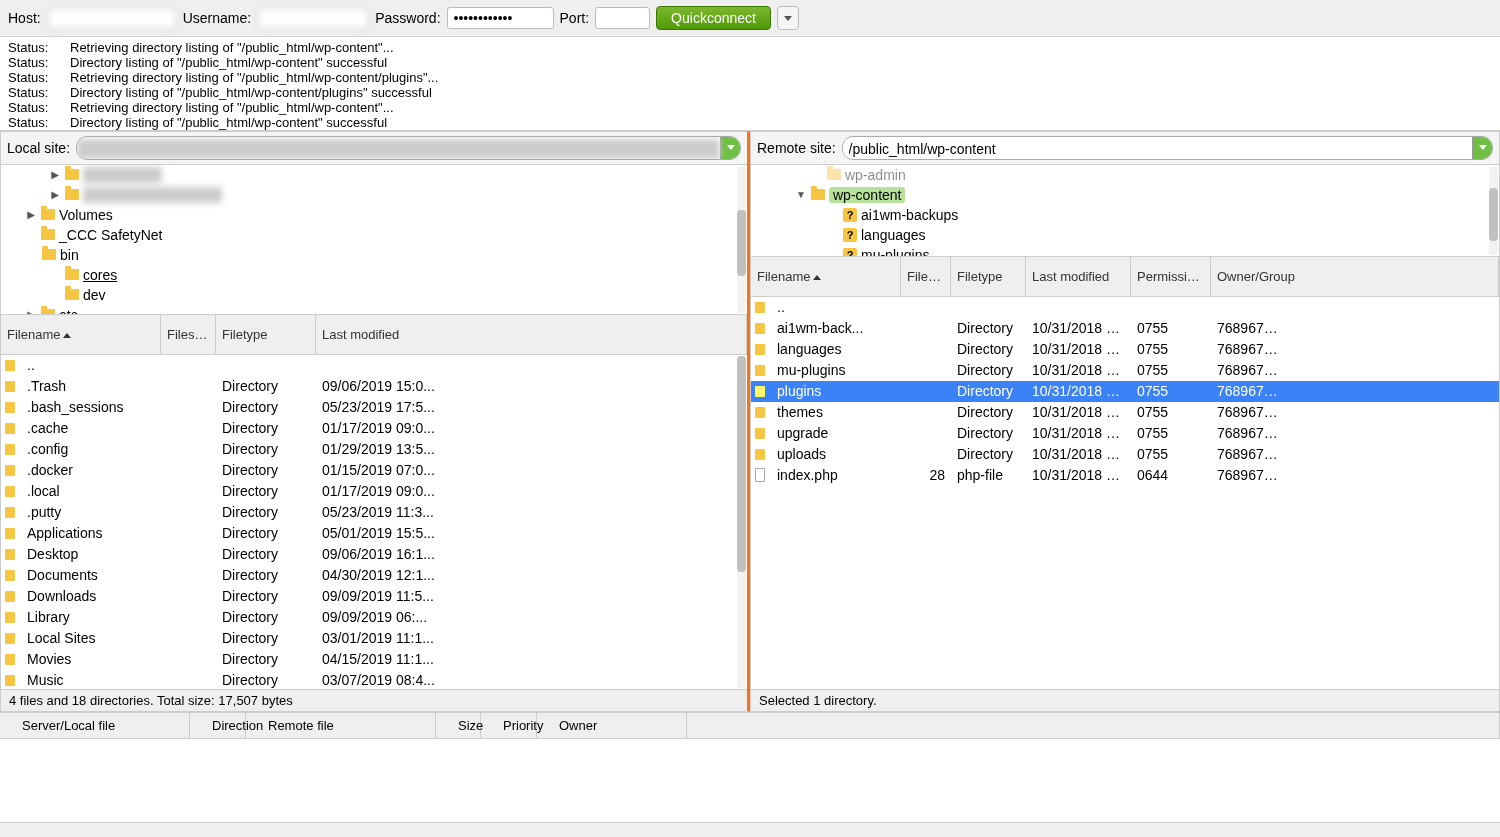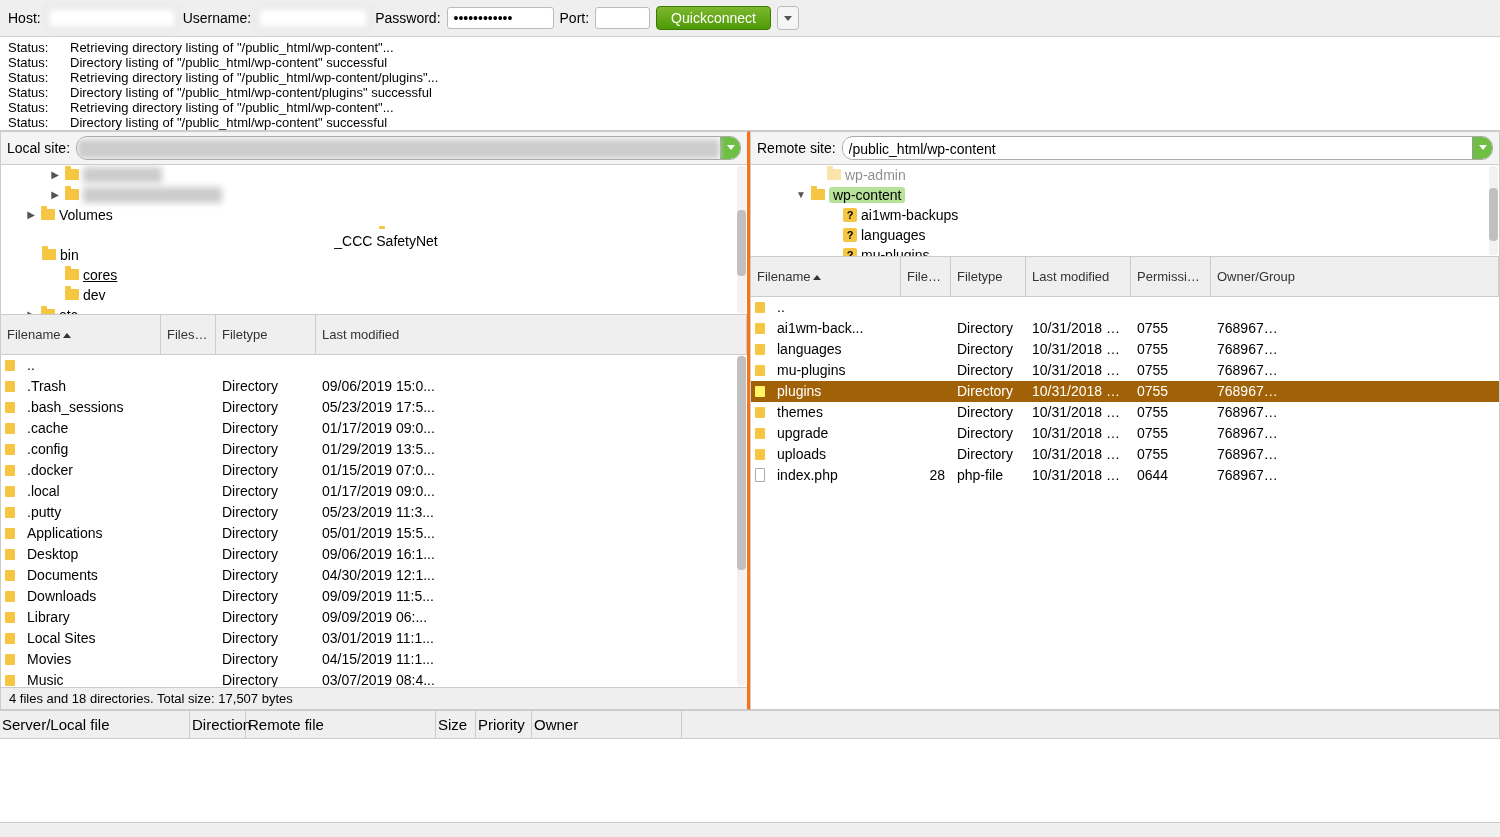--- a/index.html
+++ b/index.html
@@ -42,39 +42,39 @@
   .tree-sel-remote { background:#b7e29a; border-radius:3px; padding:0 4px; }
   
   .hdr { display:flex; background:#efefef; border-bottom:1px solid #ccc; font-size:13px; color:#333; user-select:none; }
   .hdr div { padding:12px 6px; border-right:1px solid #ccc; overflow:hidden; white-space:nowrap; text-overflow:ellipsis; }
   .sort-caret { display:inline-block; margin-left:3px; width:0; height:0; border-left:4px solid transparent; border-right:4px solid transparent; border-bottom:5px solid #333; vertical-align:middle; }
   
   .filelist { flex:1; overflow:auto; position:relative; }
   .frow { display:flex; align-items:center; height:21px; font-size:14px; }
   .frow > div { padding:0 6px; overflow:hidden; white-space:nowrap; text-overflow:ellipsis; }
   .frow .ic { width:20px; display:flex; align-items:center; padding-left:4px; }
-  .sel { background:#a16207; color:#fff; }
+  .sel { background:#3b82f6; color:#fff; }
   .sel .folder-icon { background:#fff566; }
   
   .lc-name { width:140px; }
   .lc-size { width:55px; text-align:right; }
   .lc-type { width:100px; }
   .lc-mod { width:130px; }
   
   .rc-name { width:130px; }
   .rc-size { width:50px; text-align:right; }
   .rc-type { width:75px; }
   .rc-mod { width:105px; }
   .rc-perm { width:80px; }
   .rc-own { width:80px; }
   
   .foot { background:#efefef; border-top:1px solid #ccc; padding:3px 8px; font-size:13px; }
   
   .queue-hdr { display:flex; background:#efefef; border-top:1px solid #ccc; border-bottom:1px solid #ccc; }
-  .queue-hdr div { padding:5px 2px; border-right:1px solid #ccc; font-size:15px; }
+  .queue-hdr div { padding:5px 22px; border-right:1px solid #ccc; font-size:13px; }
   .queue-body { background:#fff; flex:0 0 84px; border-bottom:1px solid #ccc; }
   .statusbar { height:14px; background:#efefef; }
   .scrollbar-track { position:absolute; right:1px; top:1px; bottom:1px; width:9px; background:#f2f2f2; border-radius:4px; }
   .scrollbar-thumb { position:absolute; left:0; right:0; background:#c0c0c0; border-radius:4px; }
 </style>
 </head>
 <body>
 
 <div class="qc-bar">
   <label>Host:</label>
@@ -146,21 +146,21 @@
         <div class="tree-row" style="padding-left: 48px;">
           <span class="tree-toggle">▶</span>
           <span class="folder-icon"></span>
           <span class="blur">██████████████</span>
         </div>
         <div class="tree-row" style="padding-left: 24px;">
           <span class="tree-toggle">▶</span>
           <span class="folder-icon"></span>
           <span>Volumes</span>
         </div>
-        <div class="tree-row" style="padding-left: 24px; flex-direction: column;">
+        <div class="tree-row" style="padding-left: 24px;">
           <span class="tree-toggle"></span>
           <span class="folder-icon"></span>
           <span>_CCC SafetyNet</span>
         </div>
         <div class="tree-row" style="padding-left: 25px;">
           <span class="tree-toggle"></span>
           <span class="folder-icon"></span>
           <span>bin</span>
         </div>
         <div class="tree-row" style="padding-left: 48px; text-decoration: underline;">
@@ -479,20 +479,21 @@
             <span class="file-icon"></span>
           </div>
   <div class="rc-name">index.php</div>
   <div class="rc-size">28</div>
   <div class="rc-type">php-file</div>
   <div class="rc-mod">10/31/2018 0...</div>
   <div class="rc-perm">0644</div>
   <div class="rc-own">7689673 ...</div>
         </div>
       </div>
+    <div class="foot">Selected 1 directory.</div>
   </div>
 </div>
 
 <div class="queue-hdr">
   <div style="width:190px">Server/Local file</div>
   <div style="width:56px">Direction</div>
   <div style="width:190px">Remote file</div>
   <div style="width:40px;">Size</div>
   <div style="width:56px">Priority</div>
   <div style="width:150px">Owner</div>

